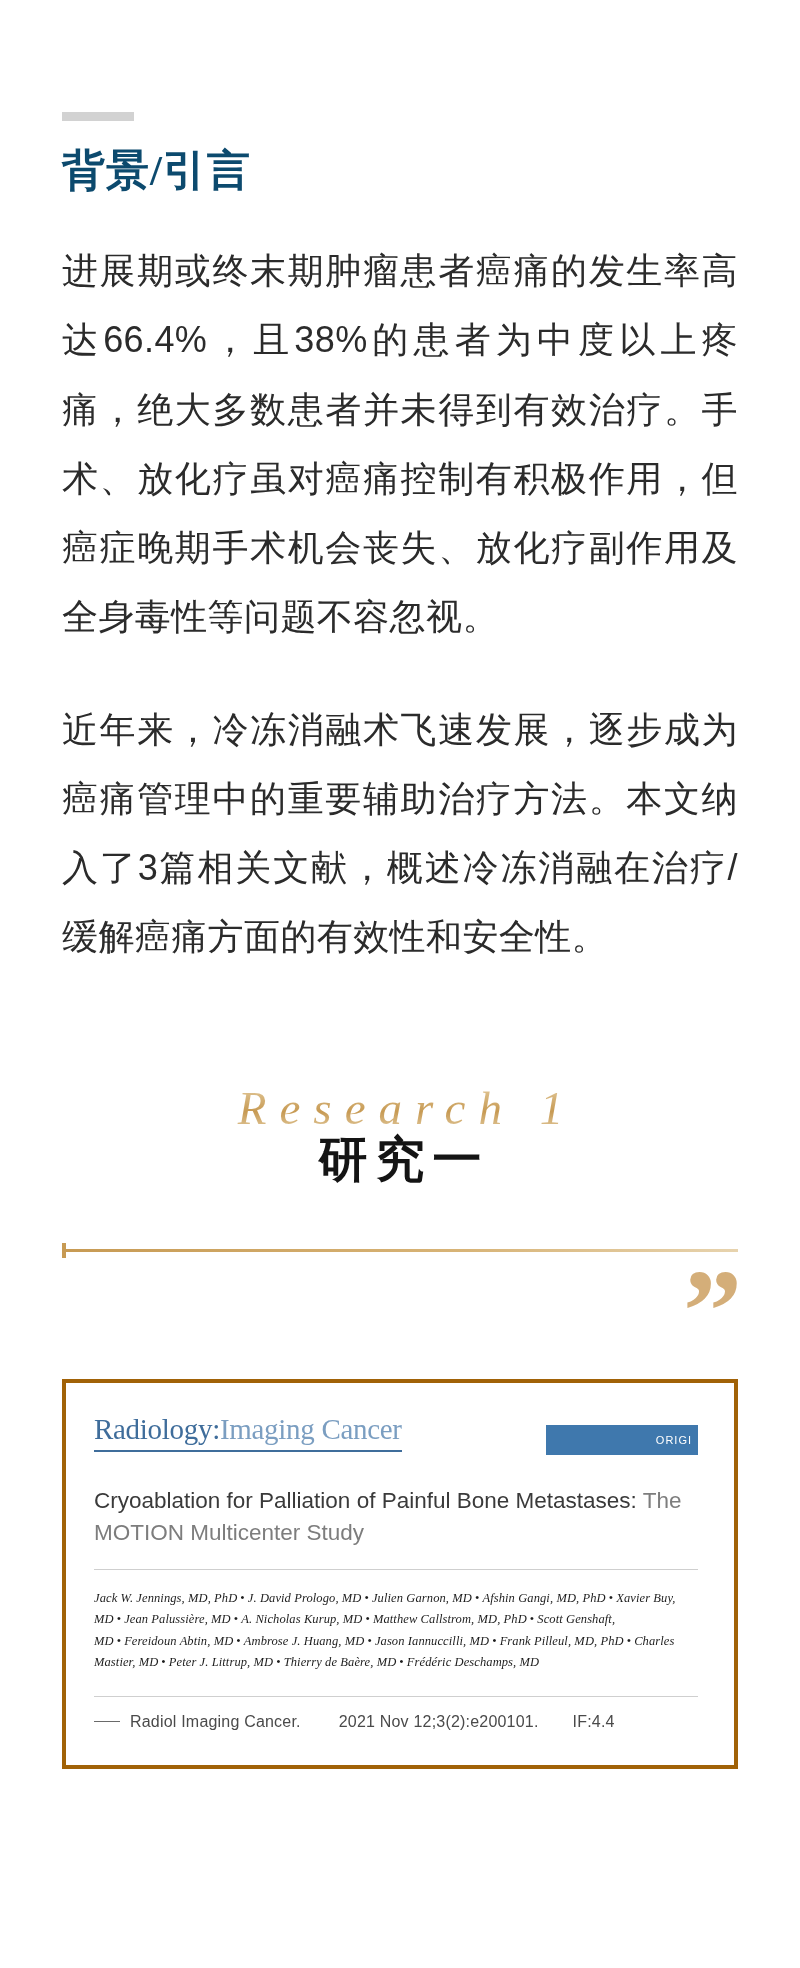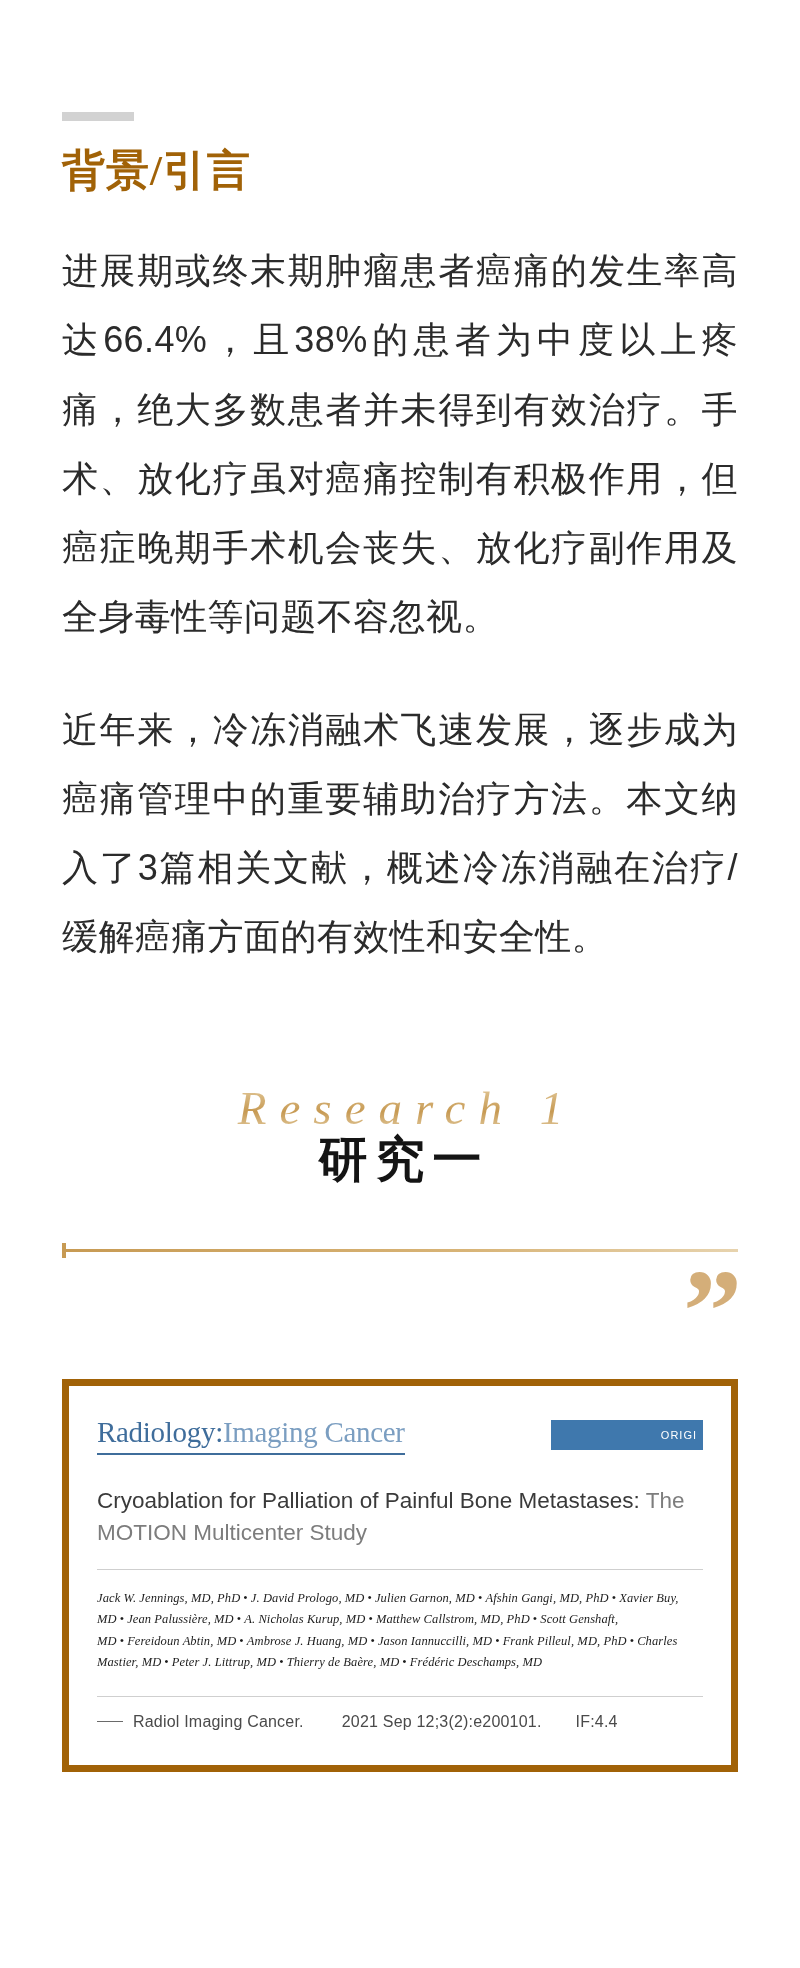--- a/index.html
+++ b/index.html
@@ -28,21 +28,21 @@
     width: 72px;
     height: 9px;
     background: #d2d2d2;
     margin-bottom: 26px;
   }
   .section-title {
     font-family: "Liberation Serif", serif;
     font-weight: bold;
     font-size: 43px;
     line-height: 1.1;
-    color: #a16207;
+    color: #0c4a6e;
     letter-spacing: 1px;
     margin: 4px 0 42px 0;
   }
   .body-text {
     font-family: "Liberation Sans", sans-serif;
     font-size: 36px;
     line-height: 1.92;
     color: #2b2b2b;
     letter-spacing: 0.4px;
     margin: 0 0 44px 0;
@@ -108,23 +108,23 @@
     font-weight: bold;
     font-size: 118px;
     line-height: 0.8;
     color: #d4ae79;
     letter-spacing: -4px;
   }
 
   
   .article-card {
     margin: 16px 62px 0 62px;
-    border: 7px solid #a16207;
+    border: 4px solid #a16207;
     background: #fff;
-    padding: 30px 28px 34px 28px;
+    padding: 30px 36px 34px 28px;
     box-sizing: border-box;
   }
   .journal-row {
     display: flex;
     align-items: flex-start;
     justify-content: space-between;
   }
   .journal-name {
     font-family: "Liberation Serif", serif;
     font-size: 29px;
@@ -136,21 +136,21 @@
   }
   .journal-name .jn-light {
     color: #7b9ec1;
   }
   .orig-badge {
     background: #3f78ad;
     color: #fff;
     font-size: 11px;
     letter-spacing: 1px;
     padding: 9px 6px 9px 14px;
-    margin-top: 4px;
+    margin-top: 12px;
     width: 152px;
     box-sizing: border-box;
     text-align: right;
     overflow: hidden;
     white-space: nowrap;
   }
   .article-title {
     font-family: "Liberation Sans", sans-serif;
     font-size: 22.5px;
     line-height: 1.42;
@@ -235,18 +235,18 @@
 
     <div class="hair-rule"></div>
 
     <div class="authors"><span>Jack W. Jennings, MD, PhD</span><span class="sep">•</span><span>J. David Prologo, MD</span><span class="sep">•</span><span>Julien Garnon, MD</span><span class="sep">•</span><span>Afshin Gangi, MD, PhD</span><span class="sep">•</span><span>Xavier Buy, MD</span><span class="sep">•</span><span>Jean Palussière, MD</span><span class="sep">•</span><span>A. Nicholas Kurup, MD</span><span class="sep">•</span><span>Matthew Callstrom, MD, PhD</span><span class="sep">•</span><span>Scott Genshaft, MD</span><span class="sep">•</span><span>Fereidoun Abtin, MD</span><span class="sep">•</span><span>Ambrose J. Huang, MD</span><span class="sep">•</span><span>Jason Iannuccilli, MD</span><span class="sep">•</span><span>Frank Pilleul, MD, PhD</span><span class="sep">•</span><span>Charles Mastier, MD</span><span class="sep">•</span><span>Peter J. Littrup, MD</span><span class="sep">•</span><span>Thierry de Baère, MD</span><span class="sep">•</span><span>Frédéric Deschamps, MD</span></div>
 
     <div class="hair-rule-2"></div>
 
     <div class="citation">
       <span class="cite-dash"></span>
       <span class="cite-journal">Radiol Imaging Cancer.</span>
-      <span class="cite-detail">2021 Sep 12;3(2):e200101.</span>
+      <span class="cite-detail">2021 Nov 12;3(2):e200101.</span>
       <span class="cite-if">IF:4.4</span>
     </div>
   </section>
 
 </div>
 
 </body></html>

